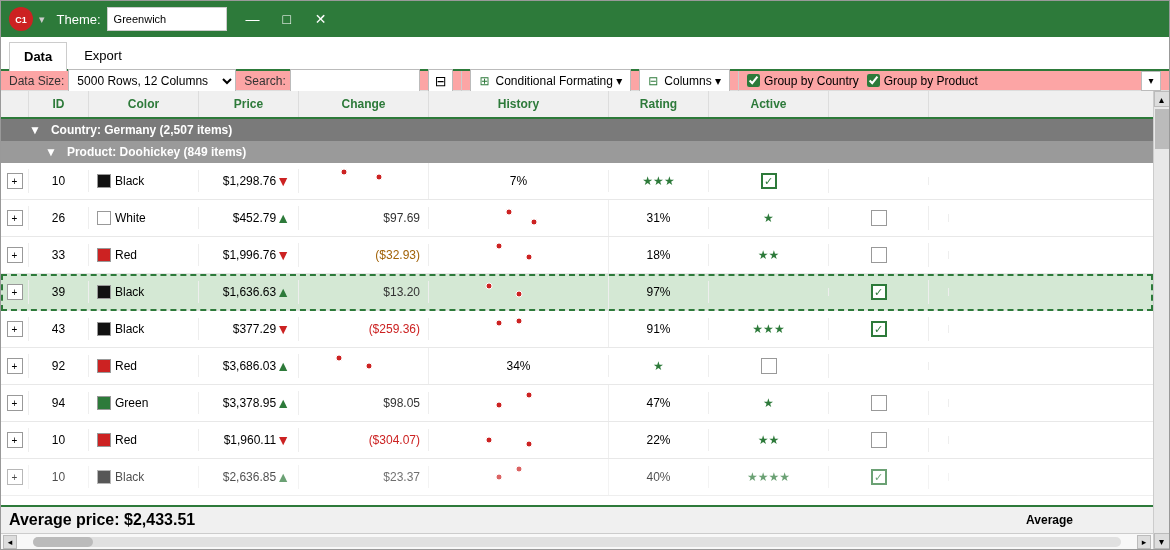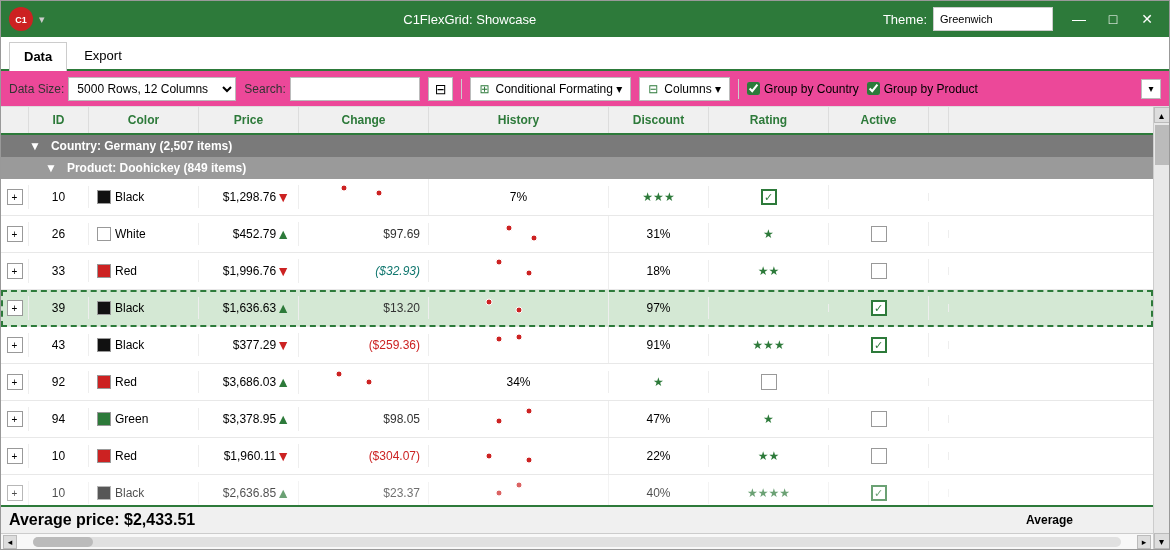--- a/index.html
+++ b/index.html
@@ -19,21 +19,21 @@
     .theme-select-wrap::after { content: '▾'; position: absolute; right: 5px; top: 50%; transform: translateY(-50%); pointer-events: none; font-size: 10px; }
     .window-controls { display: flex; gap: 6px; margin-left: 12px; }
     .win-btn { color: white; background: none; border: none; cursor: pointer; font-size: 14px; width: 28px; height: 28px; display: flex; align-items: center; justify-content: center; }
 
     
     .menu-bar { background: #fff; border-bottom: 2px solid #2d7a3a; height: 34px; display: flex; align-items: flex-end; padding: 0 8px; flex-shrink: 0; }
     .menu-tab { padding: 6px 14px; cursor: pointer; font-size: 13px; border: 1px solid transparent; border-bottom: none; margin-right: 2px; }
     .menu-tab.active { background: white; border-color: #ccc; border-bottom-color: white; font-weight: bold; margin-bottom: -2px; padding-bottom: 7px; }
 
     
-    .toolbar { background: #ec4899; border-bottom: 1px solid #ddd; height: 36px; display: flex; align-items: center; padding: 0 8px; gap: 8px; flex-shrink: 0; }
+    .toolbar { background: #fca5a5; border-bottom: 1px solid #ddd; height: 20px; display: flex; align-items: center; padding: 0 8px; gap: 8px; flex-shrink: 0; }
     .toolbar-item { display: flex; align-items: center; gap: 4px; font-size: 12px; }
     .toolbar-label { color: #333; font-size: 12px; white-space: nowrap; }
     .data-size-select { font-size: 12px; border: 1px solid #bbb; padding: 2px 4px; background: white; height: 24px; }
     .search-input { border: 1px solid #bbb; padding: 2px 6px; height: 24px; width: 130px; font-size: 12px; }
     .toolbar-btn { background: white; border: 1px solid #bbb; padding: 2px 8px; height: 24px; font-size: 12px; cursor: pointer; display: flex; align-items: center; gap: 3px; white-space: nowrap; }
     .toolbar-separator { width: 1px; background: #ccc; height: 20px; }
     .checkbox-group { display: flex; align-items: center; gap: 4px; font-size: 12px; }
     .checkbox-group input[type=checkbox] { accent-color: #2d7a3a; }
     .collapse-btn { background: white; border: 1px solid #bbb; width: 20px; height: 20px; display: flex; align-items: center; justify-content: center; cursor: pointer; font-size: 10px; }
 
@@ -86,21 +86,20 @@
 <div class="window">
 
   <div class="title-bar">
     <div class="title-bar-logo">
       <svg width="18" height="18" viewBox="0 0 18 18">
         <circle cx="9" cy="9" r="8" fill="#cc2222"></circle>
         <text x="9" y="13" text-anchor="middle" fill="white" font-size="9" font-weight="bold">C1</text>
       </svg>
     </div>
     <span class="title-bar-icon">▾</span>
-    <span class="title-bar-title">C1FlexGrid: Showcase</span>
     <div class="title-bar-theme">
       <label>Theme:</label>
       <div class="theme-select-wrap">
         <select class="theme-select">
           <option>Greenwich</option>
           <option>Office2019</option>
           <option>Material</option>
           <option>Bootstrap</option>
         </select>
       </div>
@@ -175,23 +174,20 @@
           <div class="grid-header-cell">
               <span>Price</span>
             </div>
           <div class="grid-header-cell">
               <span>Change</span>
             </div>
           <div class="grid-header-cell">
               <span>History</span>
             </div>
           <div class="grid-header-cell">
-              <span>Discount</span>
-            </div>
-          <div class="grid-header-cell">
               <span>Rating</span>
             </div>
           <div class="grid-header-cell">
               <span>Active</span>
             </div>
           <div class="grid-header-cell"></div>
         </div>
 
         <div class="grid-body" id="grid-body">
 
@@ -261,21 +257,21 @@
             <div class="data-row">
     <div class="cell">
       <div class="expand-btn">+</div>
     </div>
     <div class="cell" style="justify-content:center;">33</div>
     <div class="cell left">
       <span class="color-swatch" style="background:#cc2222; "></span>
       <span>Red</span>
     </div>
     <div class="cell right">$1,996.76 <span style="color:#cc2222; font-size:14px;">▼</span></div>
-    <div class="cell right" style="color:#0f766e;font-style:italic;">($32.93)</div>
+    <div class="cell right" style="color:#a16207;">($32.93)</div>
     <div class="cell">
                 <svg width="80" height="28" viewBox="0 0 80 28">
     <polyline points="M0,8 L10,12 L20,5 L30,14 L40,10 L50,16 L60,12" fill="none" stroke="#555" stroke-width="1.2"></polyline>
     <circle cx="20" cy="5" r="3" fill="#cc2222" stroke="white" stroke-width="1"></circle>
                   <circle cx="50" cy="16" r="3" fill="#cc2222" stroke="white" stroke-width="1"></circle>
   </svg>
               </div>
     <div class="cell">18%</div>
     <div class="cell">
                 <span style="color:#2d7a3a;">★</span>

